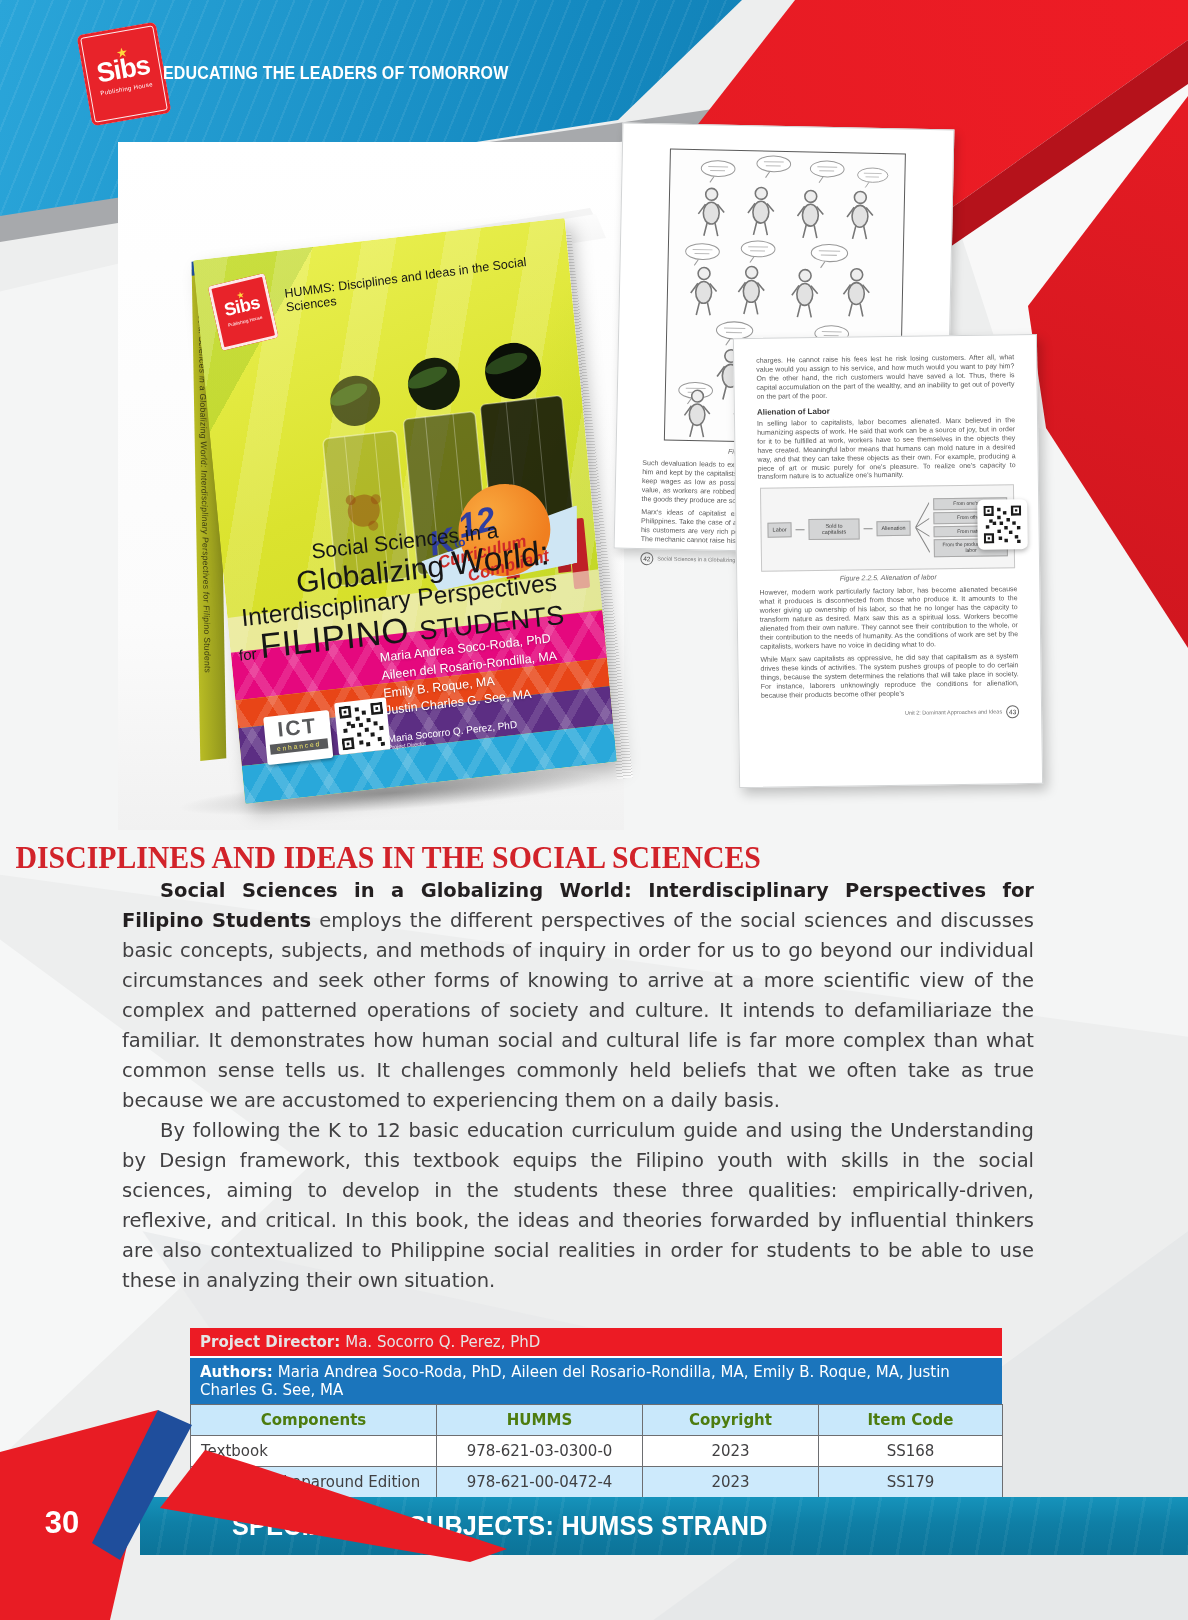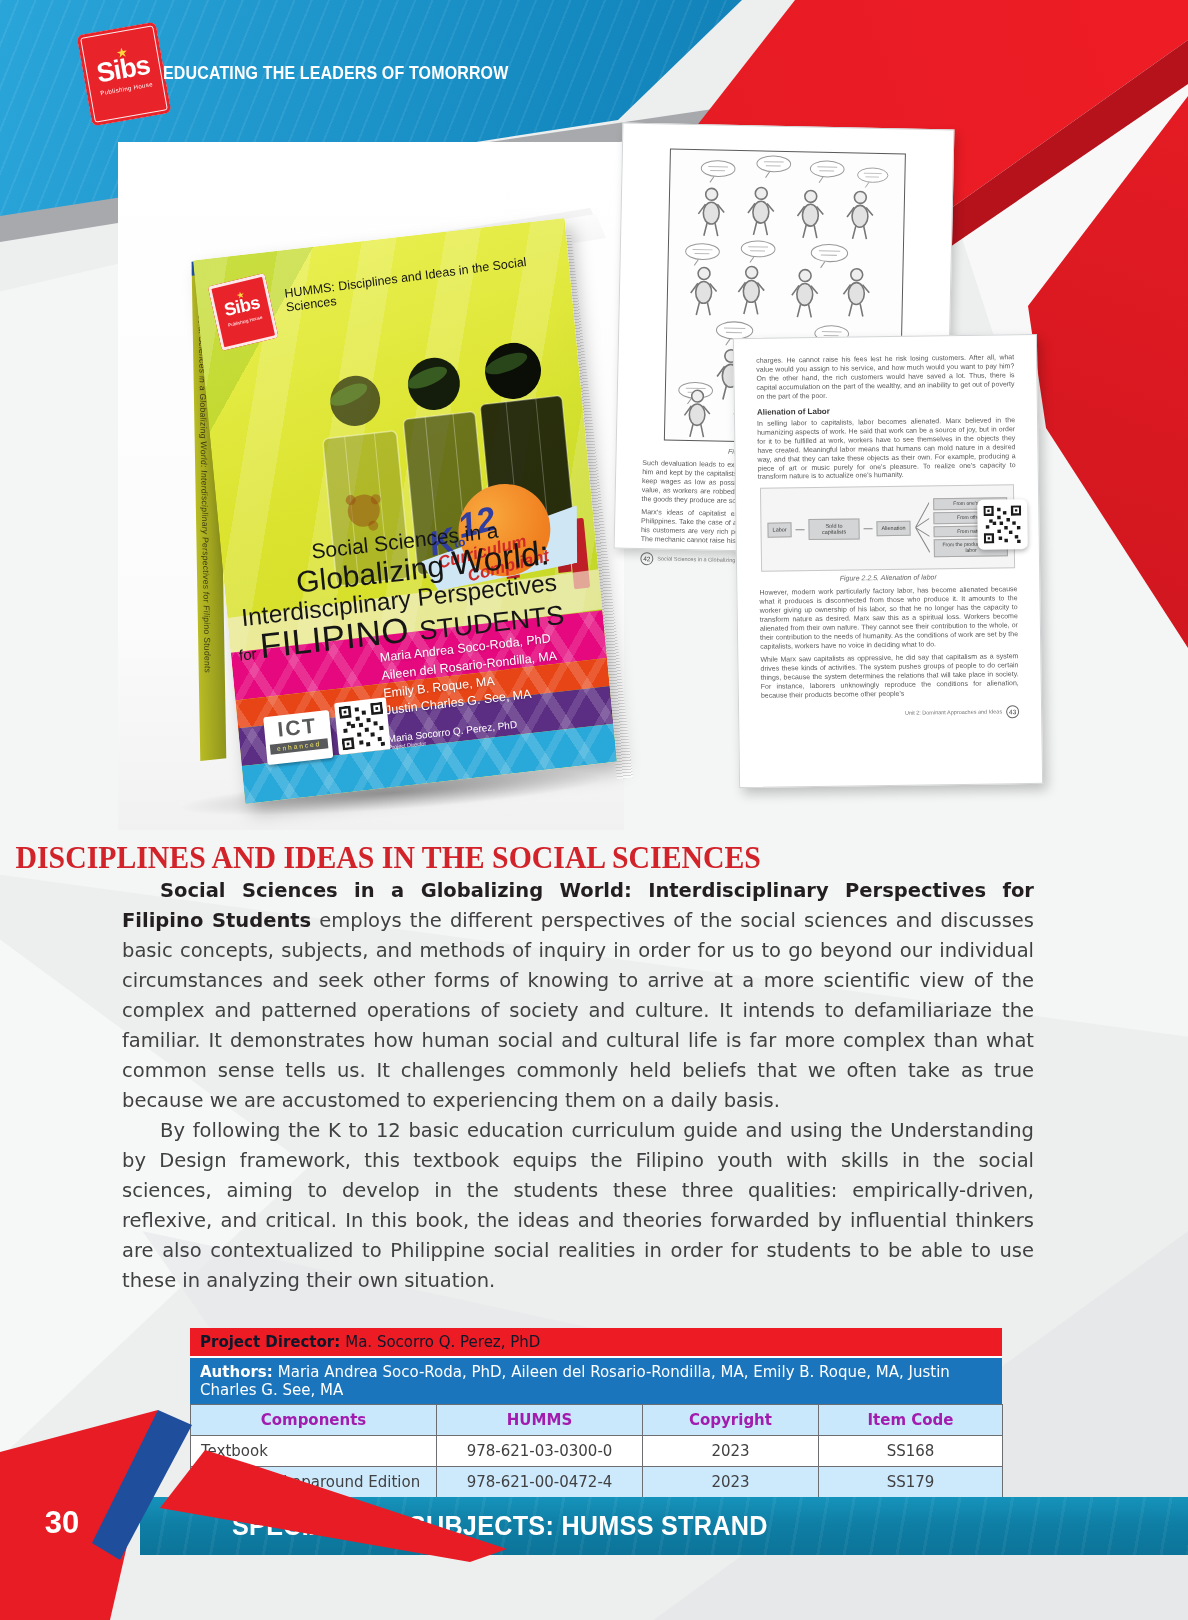--- a/index.html
+++ b/index.html
@@ -153,27 +153,27 @@
   .heading{position:absolute;left:0;top:840px;width:1188px;}
   .heading span{display:inline-block;font-family:"Liberation Serif",serif;font-weight:bold;font-size:31px;
     color:#d2232a;transform:scaleX(.96);letter-spacing:0;}
   .copy{position:absolute;left:122px;top:876px;width:912px;font-family:"DejaVu Sans",sans-serif;
     font-size:19.5px;line-height:30px;text-align:justify;color:#414042;}
   .copy p{margin:0;text-indent:38px;}
   .copy b{color:#231f20;}
 
   
   .tablewrap{position:absolute;left:190px;top:1328px;width:812px;font-family:"DejaVu Sans",sans-serif;}
-  .trow-red{background:#ec1b24;color:#0f172a;font-size:15px;padding:5px 10px;border-bottom:2px solid #fff;}
+  .trow-red{background:#ec1b24;color:#e5e5e5;font-size:15px;padding:5px 10px;border-bottom:2px solid #fff;}
   .trow-blue{background:#1b75bc;color:#fff;font-size:15px;padding:5px 10px;}
   .trow-red b,.trow-blue b{margin-right:5px;}
   table.grid{border-collapse:collapse;width:100%;table-layout:fixed;}
   table.grid th,table.grid td{border:1px solid #6d6e71;font-size:15px;font-weight:normal;
     padding:6px 10px;color:#414042;}
-  table.grid th{background:#c9e8fb;color:#a21caf;font-weight:bold;text-align:center;height:26px;}
+  table.grid th{background:#c9e8fb;color:#4d7c0f;font-weight:bold;text-align:center;height:26px;}
   table.grid td{height:30px;text-align:center;background:#fff;}
   table.grid td.l{text-align:left;}
   table.grid tr.alt td{background:#cdeafc;}
   .c1{width:246px;}.c2{width:206px;}.c3{width:176px;}.c4{width:184px;}
 
   
   .banner{position:absolute;left:140px;top:1497px;width:1048px;height:58px;
     background:linear-gradient(180deg,#1693bb 0%,#0f7fa6 45%,#0c7398 100%);}
   .banner-tex{position:absolute;inset:0;
     background:repeating-linear-gradient(100deg,rgba(255,255,255,.05) 0 3px,transparent 3px 26px);}

